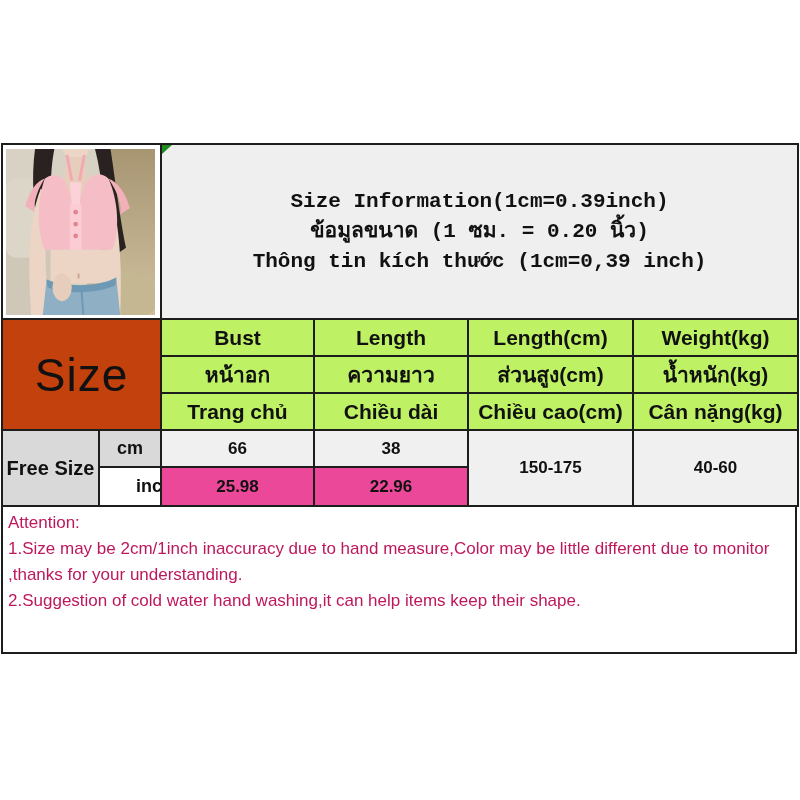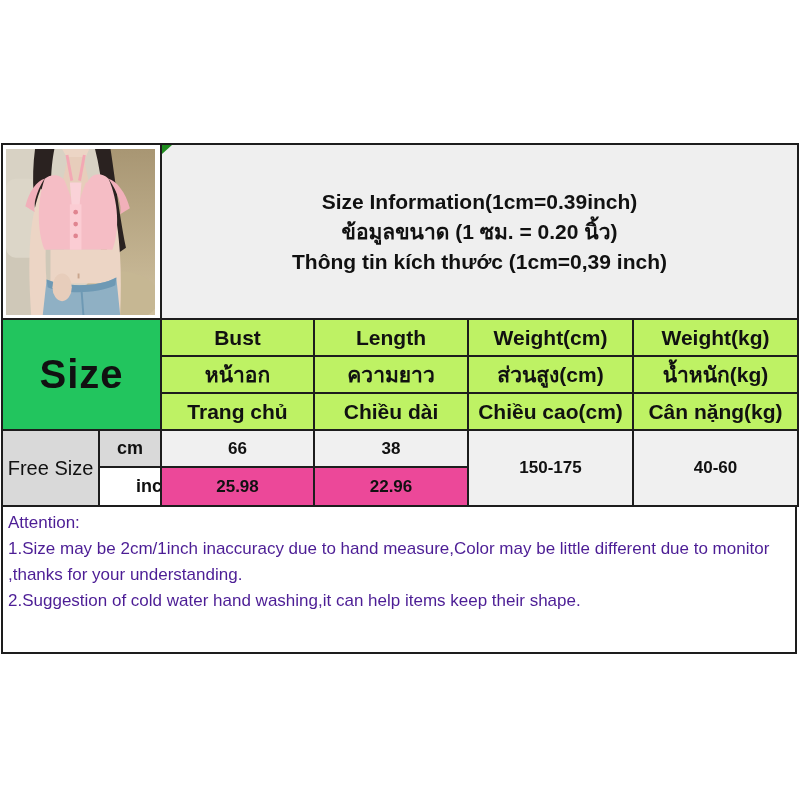--- a/index.html
+++ b/index.html
@@ -7,39 +7,39 @@
               font-family:"Liberation Sans","DejaVu Sans",sans-serif; color:#111; }
   .sheet { position:relative; width:800px; height:800px; background:#fff; }
 
   
   table.size-table { border-collapse:collapse; table-layout:fixed;
                      position:absolute; left:1px; top:143px; width:796px; }
   table.size-table td { border:2px solid #1d1d1d; text-align:center; vertical-align:middle;
                         overflow:hidden; }
   td.c-photo   { background:#ffffff; padding:3px 5px 3px 3px; }
   td.c-title   { background:#efefef; position:relative; }
-  td.c-size    { background:#22c55e; font-size:40px; font-weight:bold; letter-spacing:1px; }
+  td.c-size    { background:#c2410c; font-size:46px; font-weight:normal; letter-spacing:1px; }
   td.c-head    { background:#bef264; font-size:21px; font-weight:bold; }
-  td.c-free    { background:#d9d9d9; font-size:20px; font-weight:normal; }
+  td.c-free    { background:#d9d9d9; font-size:20px; font-weight:bold; }
   td.c-unit-g  { background:#d9d9d9; font-size:18px; font-weight:bold; }
   td.c-unit-w  { background:#ffffff; font-size:18px; font-weight:bold;padding-left:36px; }
   td.c-val-g   { background:#f0f0f0; font-size:17px; font-weight:600; }
   td.c-val-w   { background:#ec4899; font-size:17px; font-weight:600; }
 
-  .title-block { text-align:center; font-weight:bold; font-size:21px; line-height:30px; }
+  .title-block { text-align:center; font-weight:bold; font-size:21px; line-height:30px;font-family:Liberation Mono, monospace; }
   .green-flag  { position:absolute; left:0; top:0; width:0; height:0;
                  border-top:9px solid #1f8c1f; border-right:10px solid transparent; }
 
   .photo-svg { display:block; width:100%; height:166px; }
 
   
   .attention { position:absolute; left:1px; top:507px; width:796px; height:147px;
                background:#fff; border:2px solid #1d1d1d; border-top:none;
                padding:3px 8px 0 5px; font-size:17px; line-height:26px;
-               text-align:left; color:#4c1d95; }
+               text-align:left; color:#be185d; }
 </style>
 </head>
 <body>
 
 <div class="sheet">
 
   <table class="size-table">
     <colgroup>
       <col style="width:97px">
         <col style="width:62px">
@@ -104,21 +104,21 @@
           <div>Size Information(1cm=0.39inch)</div>
           <div>ข้อมูลขนาด (1 ซม. = 0.20 นิ้ว)</div>
           <div>Thông tin kích thước (1cm=0,39 inch)</div>
         </div>
       </td>
     </tr>
     <tr style="height:37px">
       <td class="c-size" colspan="2" rowspan="3">Size</td>
       <td class="c-head">Bust</td>
       <td class="c-head">Length</td>
-      <td class="c-head">Weight(cm)</td>
+      <td class="c-head">Length(cm)</td>
       <td class="c-head">Weight(kg)</td>
     </tr>
     <tr style="height:37px">
       <td class="c-head">หน้าอก</td>
       <td class="c-head">ความยาว</td>
       <td class="c-head">ส่วนสูง(cm)</td>
       <td class="c-head">น้ำหนัก(kg)</td>
     </tr>
     <tr style="height:37px">
       <td class="c-head">Trang chủ</td>

